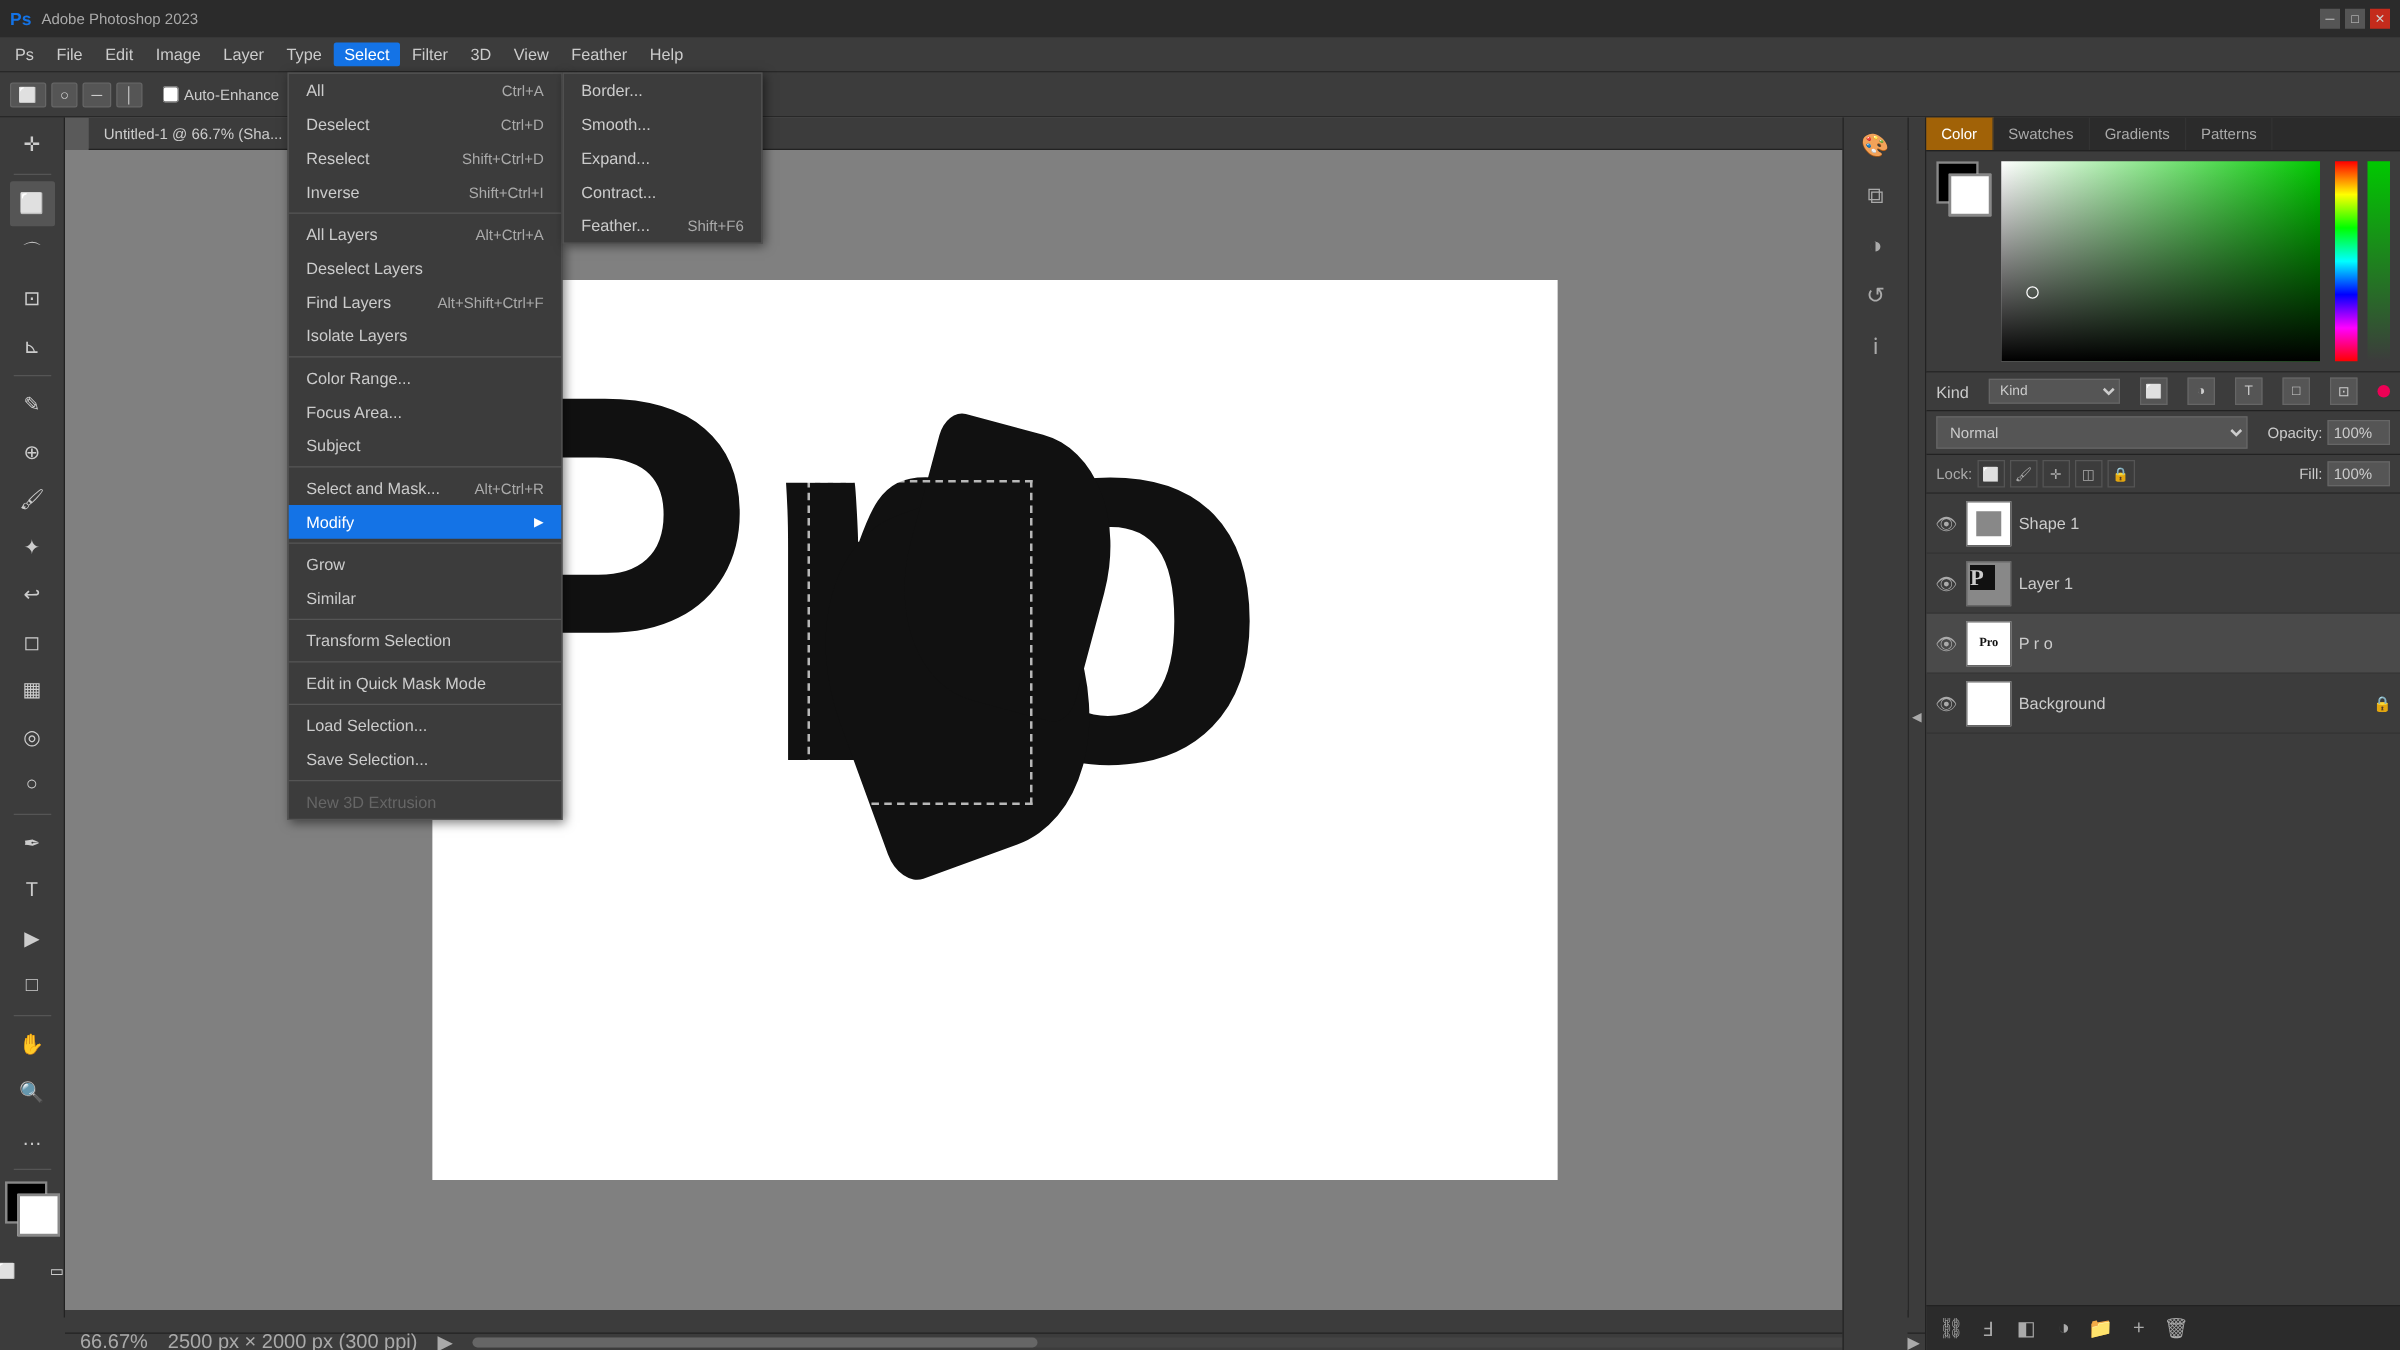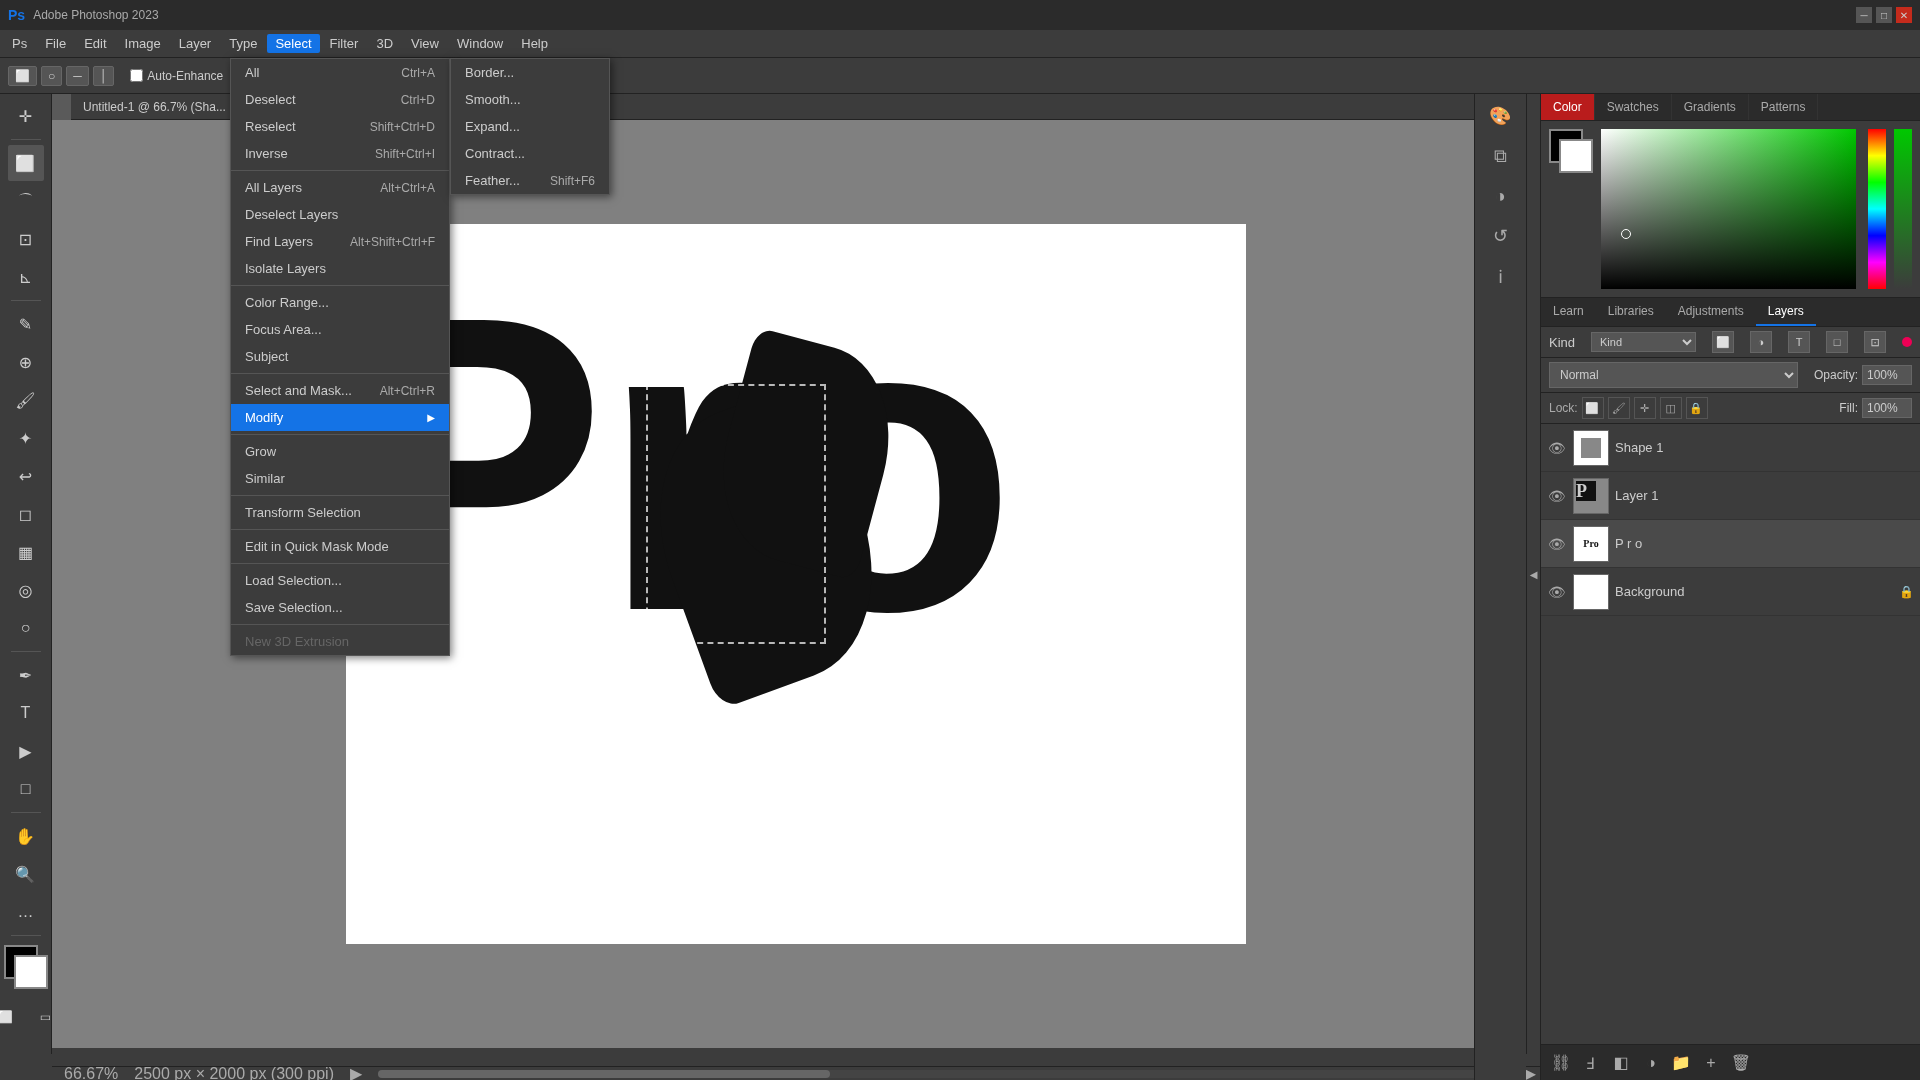--- a/index.html
+++ b/index.html
@@ -192,21 +192,21 @@
       background: #2b2b2b;
       border-bottom: 1px solid #222;
     }
     .panel-tab {
       padding: 6px 12px;
       font-size: 12px;
       color: #aaa;
       cursor: pointer;
       border-right: 1px solid #333;
     }
-    .panel-tab.active { color: #fff; background: #b91c1c; }
+    .panel-tab.active { color: #fff; background: #a16207; }
 
     .color-picker-area {
       display: flex;
       gap: 8px;
       padding: 8px;
       align-items: flex-start;
     }
     .color-swatches-pair {
       display: flex;
       position: relative;
@@ -527,21 +527,21 @@
   <div class="menu-item">Ps</div>
   <div class="menu-item">File</div>
   <div class="menu-item">Edit</div>
   <div class="menu-item">Image</div>
   <div class="menu-item">Layer</div>
   <div class="menu-item">Type</div>
   <div class="menu-item active">Select</div>
   <div class="menu-item">Filter</div>
   <div class="menu-item">3D</div>
   <div class="menu-item">View</div>
-  <div class="menu-item">Window</div>
+  <div class="menu-item">Feather</div>
   <div class="menu-item">Help</div>
 </div>
 
 <div id="optionsbar">
 
   <div style="display:flex;gap:4px;margin-right:8px;">
     <button class="options-btn" style="padding:2px 6px;">⬜</button>
     <button class="options-btn" style="padding:2px 6px;">○</button>
     <button class="options-btn" style="padding:2px 6px;">─</button>
     <button class="options-btn" style="padding:2px 6px;">│</button>
@@ -651,26 +651,20 @@
           <div class="color-gradient-dark"></div>
           <div class="color-circle"></div>
         </div>
       </div>
       <div class="color-hue-bar"></div>
       <div class="color-alpha-bar"></div>
     </div>
   </div>
 
   <div id="layers-panel">
-    <div class="layers-top-tabs">
-      <div class="layers-tab">Learn</div>
-      <div class="layers-tab">Libraries</div>
-      <div class="layers-tab">Adjustments</div>
-      <div class="layers-tab active">Layers</div>
-    </div>
 
     <div class="layers-filter-bar">
       <span>Kind</span>
       <select class="kind-select">
         <option>Kind</option>
         <option>Name</option>
         <option>Effect</option>
         <option>Mode</option>
         <option>Attribute</option>
         <option>Color</option>

